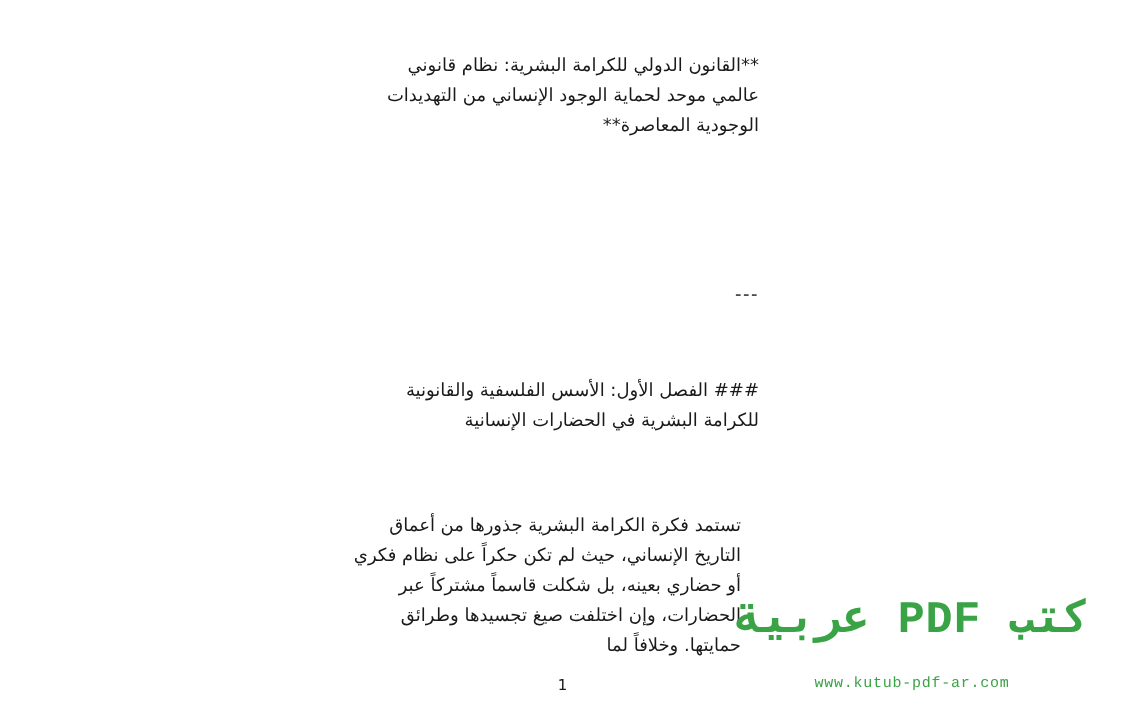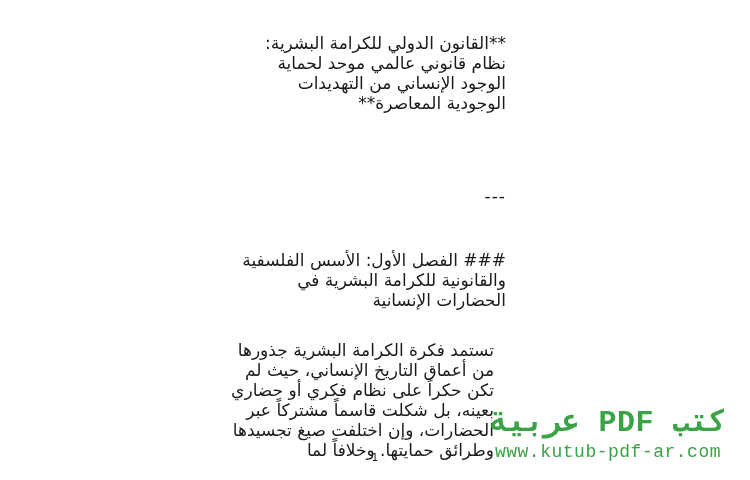--- a/index.html
+++ b/index.html
@@ -27,21 +27,21 @@
     top: 0;
     width: 750px;
     height: 480px;
     direction: rtl;
     text-align: right;
   }
 
   .block {
     position: absolute;
     color: #1a1a1a;
-    font-size: 17px;
+    font-size: 12px;
     line-height: 20px;
     direction: rtl;
     text-align: right;
     white-space: pre-line;
     letter-spacing: 0;
   }
 
   #title-block {
     right: 244px;
     top: 33px;
@@ -97,22 +97,22 @@
   }
   .watermark .wm-top {
     font-size: 30px;
     font-weight: bold;
     color: #3aa346;
     line-height: 34px;
     letter-spacing: 0.5px;
     white-space: nowrap;
   }
   .watermark .wm-bottom {
-    margin-top: 2px;
-    font-size: 18px;
+    margin-top: 20px;
+    font-size: 10px;
     color: #3aa346;
     direction: ltr;
     letter-spacing: 0.5px;
     white-space: nowrap;
   }
 </style>
 </head>
 <body>
 
 <div class="page">

